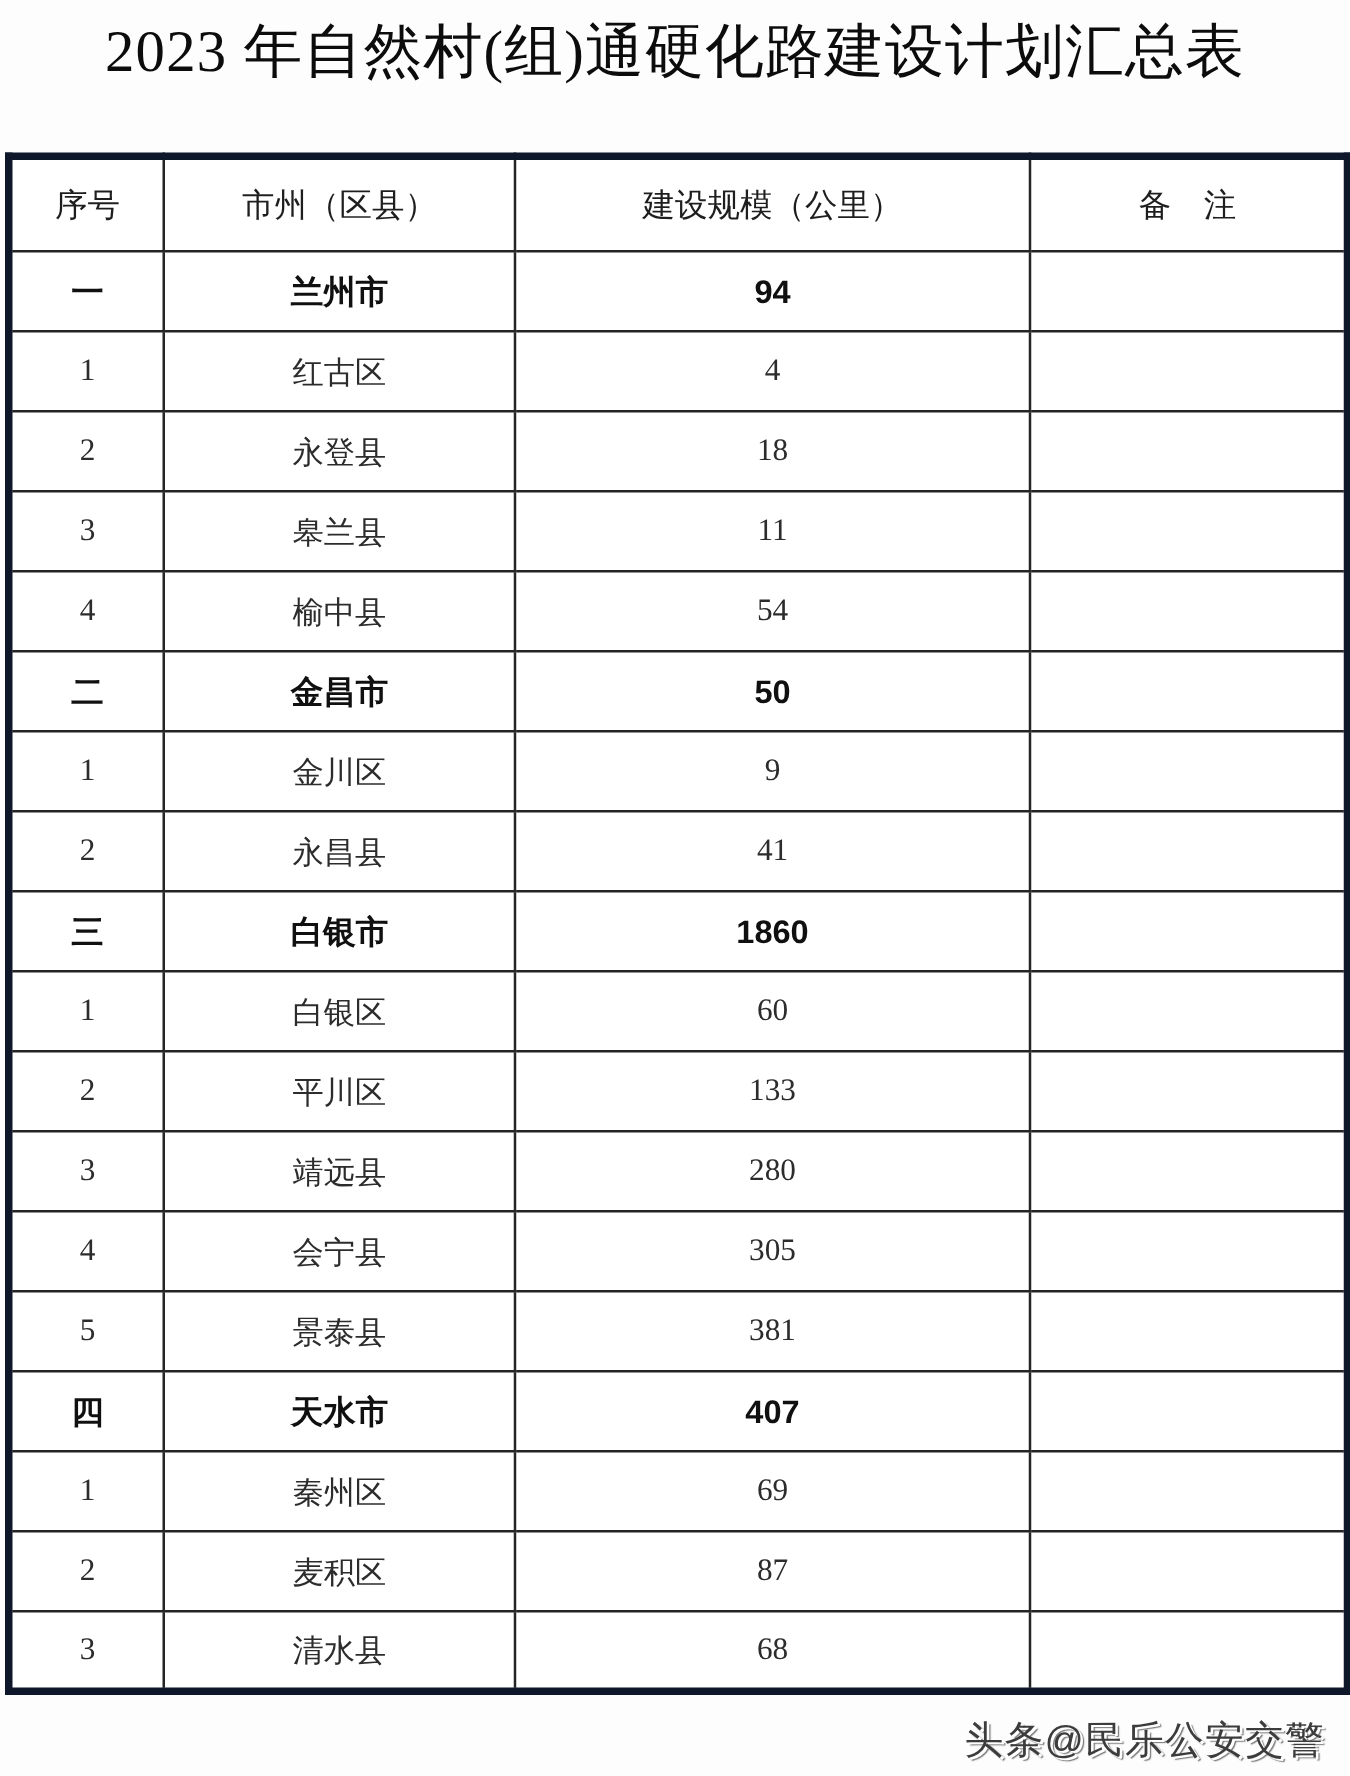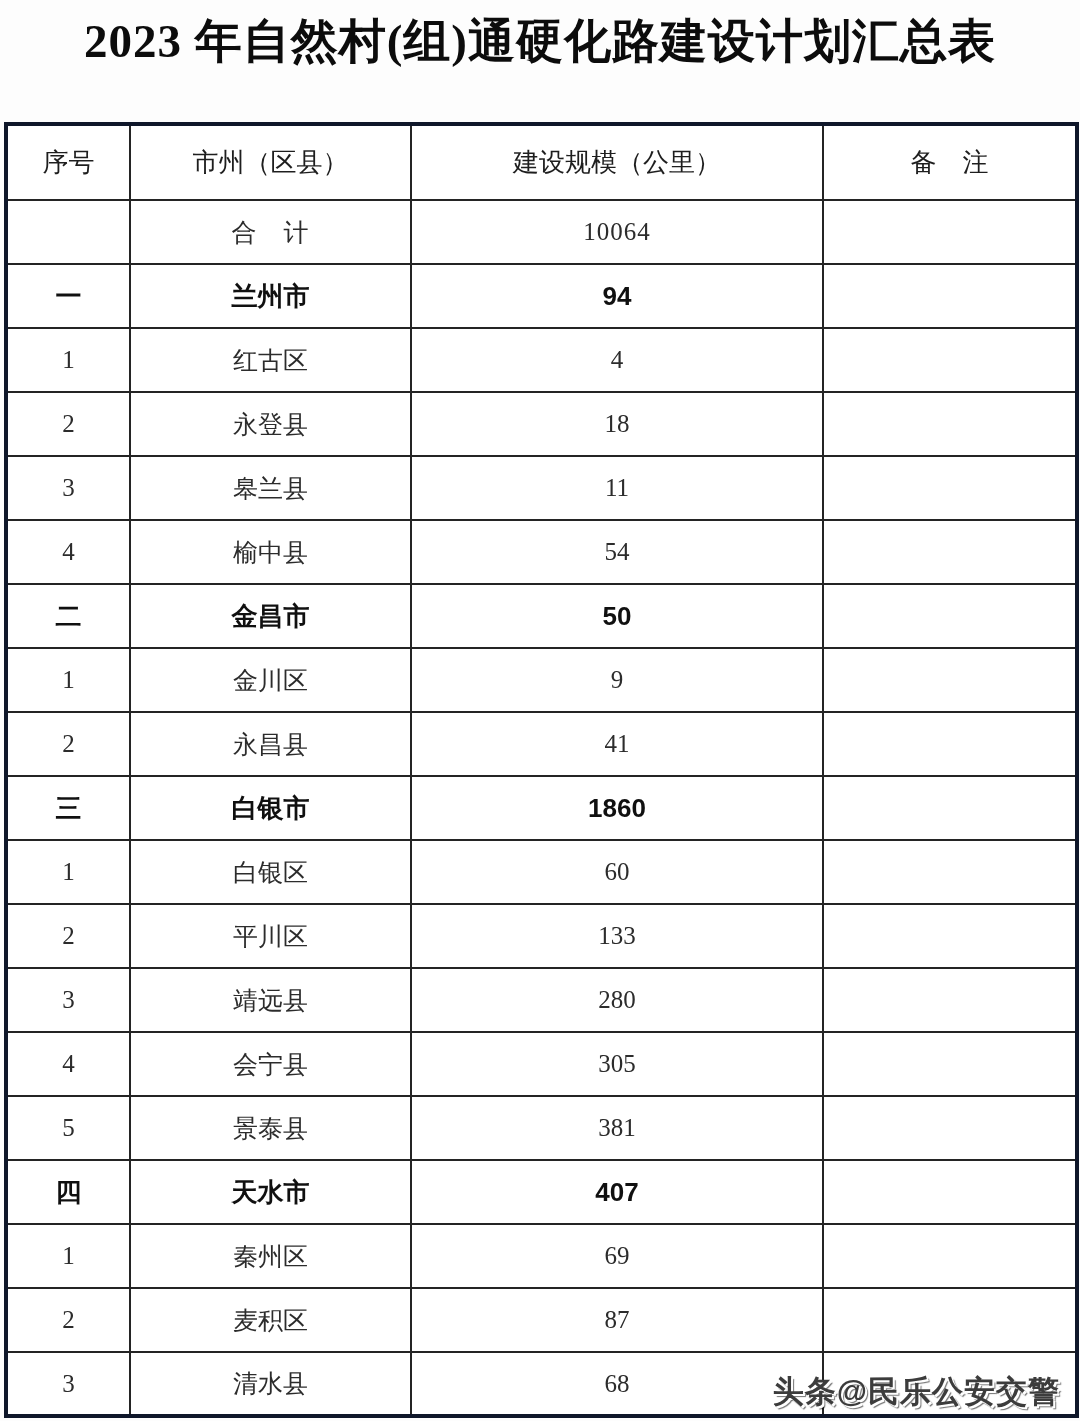--- a/index.html
+++ b/index.html
@@ -8,33 +8,33 @@
     background: #fdfdfd;
     overflow: hidden;
     position: relative;
     font-family: "Liberation Serif", "DejaVu Serif", serif;
   }
   .doc-title {
     position: absolute;
     top: 10px; left: 0; width: 100%;
     text-align: center;
     font-size: 47px;
-    font-weight: bold;
+    font-weight: normal;
     color: #0c0c0c;
     letter-spacing: 1px;
     font-family: "Liberation Serif", "DejaVu Serif", serif;
     white-space: nowrap;
   }
   table.summary {
     position: absolute;
     top: 122px; left: 4px;
     width: 1071px;
     border-collapse: collapse;
     table-layout: fixed;
-    border: 4px solid #0f172a;
+    border: 6px solid #0f172a;
     background: #fff;
   }
   col.c-no    { width: 124px; }
   col.c-name  { width: 281px; }
   col.c-scale { width: 412px; }
   col.c-note  { width: 254px; }
   th, td {
     border: 2px solid #242424;
     text-align: center;
     vertical-align: middle;
@@ -58,21 +58,21 @@
     font-size: 26px;
     color: #101010;
   }
   tr.total td {
     letter-spacing: 1px;
   }
   .watermark {
     position: absolute;
     right: 20px; bottom: 8px;
     font-family: "Liberation Sans", "DejaVu Sans", sans-serif;
-    font-weight: 700;
+    font-weight: 400;
     font-size: 31px;
     letter-spacing: 1px;
     color: #3c3c3c;
     text-shadow: 2px 2px 0 #ffffff, 3px 3px 1px rgba(0,0,0,0.55);
     white-space: nowrap;
   }
 </style>
 </head>
 <body>
 
@@ -87,26 +87,20 @@
   </colgroup>
   <thead>
     <tr>
       <th>序号</th>
       <th>市州（区县）</th>
       <th>建设规模（公里）</th>
       <th>备　注</th>
     </tr>
   </thead>
   <tbody>
-      <tr class="total">
-    <td></td>
-    <td>合　计</td>
-    <td>10064</td>
-    <td></td>
-  </tr>
       <tr class="city">
     <td>一</td>
     <td>兰州市</td>
     <td>94</td>
     <td></td>
   </tr>
       <tr class="county">
     <td>1</td>
     <td>红古区</td>
     <td>4</td>

